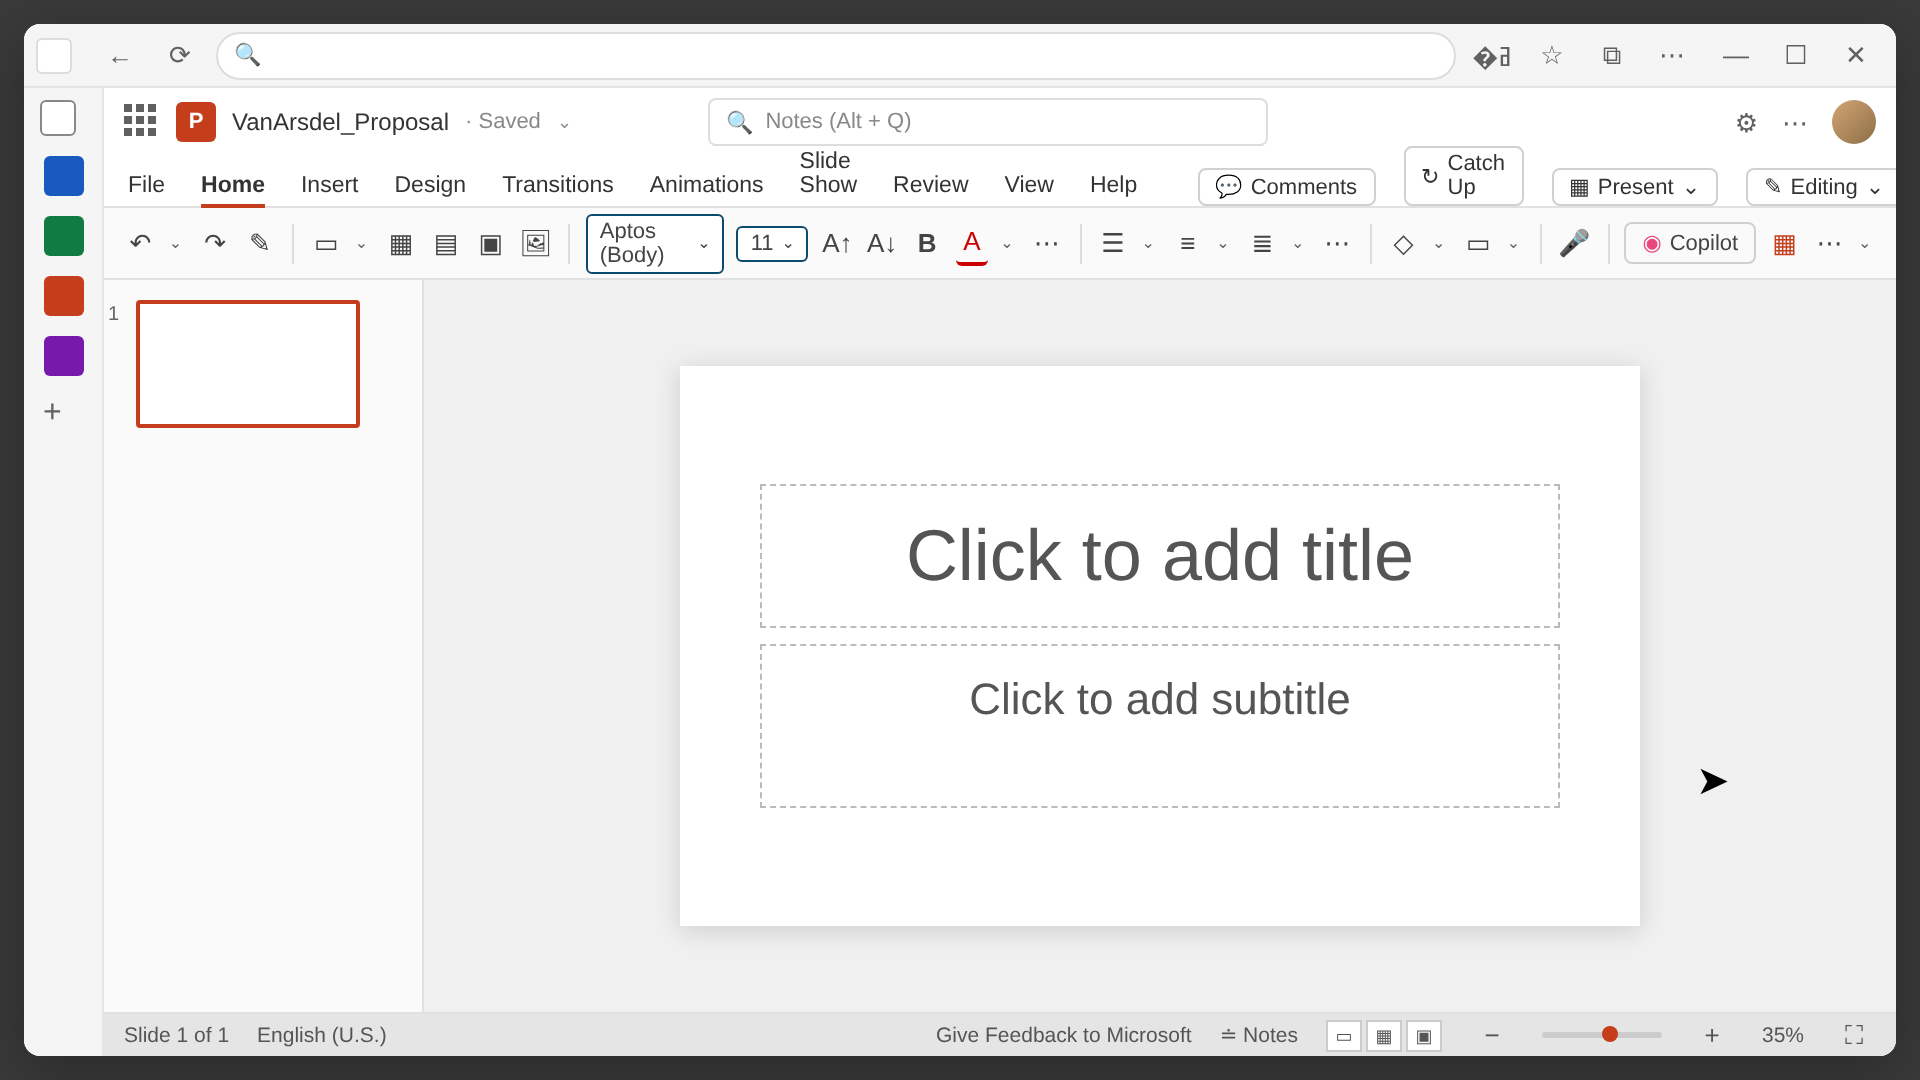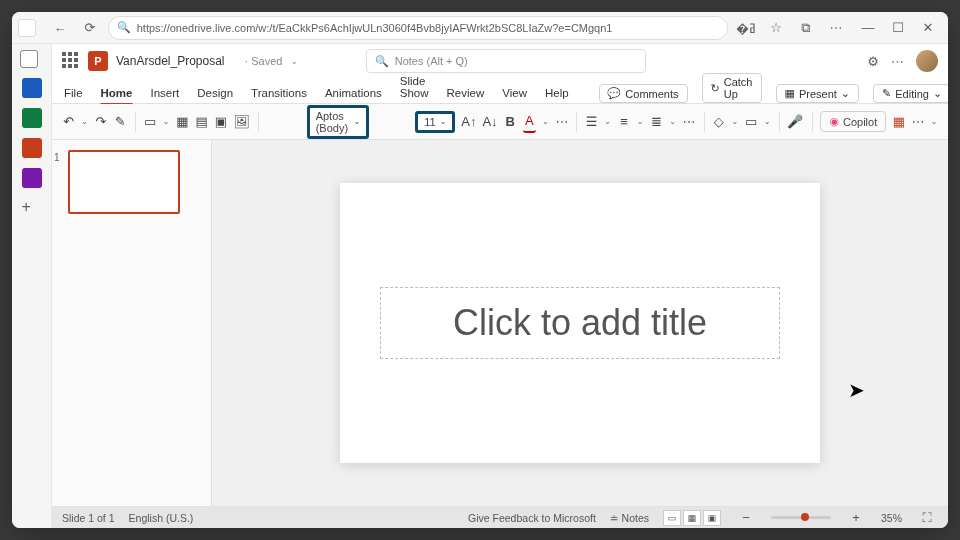--- a/index.html
+++ b/index.html
@@ -26,40 +26,40 @@
 .plus { font-size: 16px; color: #616161; background: transparent; }
 
 .main { flex: 1; display: flex; flex-direction: column; min-width: 0; }
 
 
 .title-row { height: 34px; display: flex; align-items: center; padding: 0 10px; gap: 8px; }
 .waffle { width: 18px; height: 18px; display: grid; grid-template-columns: repeat(3,4px); grid-template-rows: repeat(3,4px); gap: 2px; cursor: pointer; }
 .waffle span { background: #616161; }
 .pp-logo { width: 20px; height: 20px; background: #c43e1c; border-radius: 3px; display: flex; align-items: center; justify-content: center; color: #fff; font-size: 11px; font-weight: bold; }
 .doc-title { font-size: 12px; color: #333; }
-.saved { font-size: 11px; color: #888; margin-left: 12px; }
+.saved { font-size: 11px; color: #888; }
 .chev { font-size: 9px; color: #888; }
 .search-box { margin-left: 60px; width: 280px; height: 24px; border: 1px solid #ddd; border-radius: 4px; display: flex; align-items: center; padding: 0 8px; gap: 6px; font-size: 11px; color: #888; }
 .title-right { margin-left: auto; display: flex; align-items: center; gap: 12px; }
 .gear { font-size: 13px; color: #616161; cursor: pointer; }
 .avatar { width: 22px; height: 22px; border-radius: 50%; background: linear-gradient(135deg,#d4a574,#8b6f47); }
 
 
 .tabs { height: 26px; display: flex; align-items: flex-end; padding: 0 10px; gap: 14px; border-bottom: 1px solid #e1e1e1; font-size: 11.5px; color: #333; }
 .tabs .tab { cursor: pointer; padding: 4px 2px; }
 .tabs .tab.active { text-decoration: underline; text-underline-offset: 6px; text-decoration-thickness: 2px; text-decoration-color: #c43e1c; font-weight: 600; }
 .tabs .spacer { flex: 1; }
 .pill { display: flex; align-items: center; gap: 4px; border: 1px solid #d0d0d0; border-radius: 4px; padding: 2px 8px; font-size: 11px; cursor: pointer; background: #fff; }
 
 
 .ribbon { height: 36px; background: #fafafa; border-bottom: 1px solid #e1e1e1; display: flex; align-items: center; padding: 0 10px; gap: 6px; font-size: 11px; color: #444; }
 .rb-btn { width: 22px; height: 22px; display: flex; align-items: center; justify-content: center; border-radius: 3px; cursor: pointer; font-size: 13px; }
 .rb-drop { width: 12px; font-size: 8px; color: #666; cursor: pointer; }
 .sep { width: 1px; height: 20px; background: #ddd; margin: 0 2px; }
-.font-box { border: 3px solid #0c4a6e; border-radius: 3px; padding: 2px 6px; display: flex; align-items: center; gap: 4px; font-size: 11px; background: #fff; margin-left: 40px; }
+.font-box { border: 1px solid #0c4a6e; border-radius: 3px; padding: 2px 6px; display: flex; align-items: center; gap: 4px; font-size: 11px; background: #fff; }
 .font-box.size { width: 40px; }
 .copilot-btn { display: flex; align-items: center; gap: 4px; border: 1px solid #d0d0d0; border-radius: 4px; padding: 3px 8px; font-size: 11px; cursor: pointer; }
 
 
 .workspace { flex: 1; display: flex; background: #f0f0f0; min-height: 0; }
 .thumb-pane { width: 160px; background: #fafafa; border-right: 1px solid #e1e1e1; padding: 10px; }
 .thumb-wrap { position: relative; }
 .thumb-num { position: absolute; left: -8px; top: 2px; font-size: 10px; color: #666; }
 .thumb { width: 112px; height: 64px; background: #fff; border: 2px solid #c43e1c; border-radius: 2px; margin-left: 6px; }
 .canvas { flex: 1; display: flex; align-items: center; justify-content: center; overflow: auto; }
@@ -82,21 +82,20 @@
 <body>
 
 <div class="window">
 
   <div class="browser-bar">
     <div class="tab-icon"></div>
     <div class="nav-btn">←</div>
     <div class="nav-btn">⟳</div>
     <div class="url-bar">
       <span class="lock">🔍</span>
-      <span>https://onedrive.live.com/w:/t/EaCkkPs6AchIjwULn3060f4Bvb8jyIAFWrkt2bSC8LIaZw?e=CMgqn1</span>
     </div>
     <div class="nav-btn">�ߥ</div>
     <div class="nav-btn">☆</div>
     <div class="nav-btn">⧉</div>
     <div class="nav-btn">⋯</div>
     <div class="win-btns">
       <div class="nav-btn">—</div>
       <div class="nav-btn">☐</div>
       <div class="nav-btn">✕</div>
     </div>
@@ -220,20 +219,21 @@
       <div class="workspace">
         <div class="thumb-pane">
           <div class="thumb-wrap">
             <span class="thumb-num">1</span>
             <div class="thumb"></div>
           </div>
         </div>
         <div class="canvas">
           <div class="slide">
             <div class="placeholder ph-title">Click to add title</div>
+            <div class="placeholder ph-sub">Click to add subtitle</div>
           </div>
         </div>
       </div>
 
       <div class="status">
         <span>Slide 1 of 1</span>
         <span>English (U.S.)</span>
         <span class="spacer"></span>
         <span>Give Feedback to Microsoft</span>
         <span>≐ <span>Notes</span></span>

